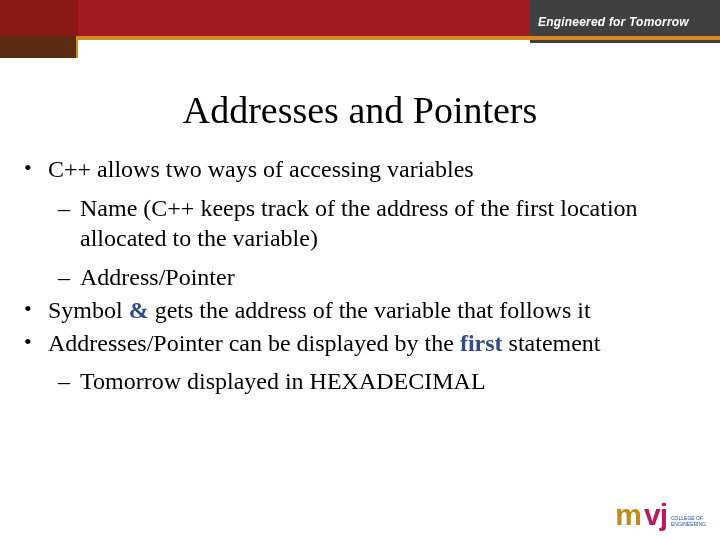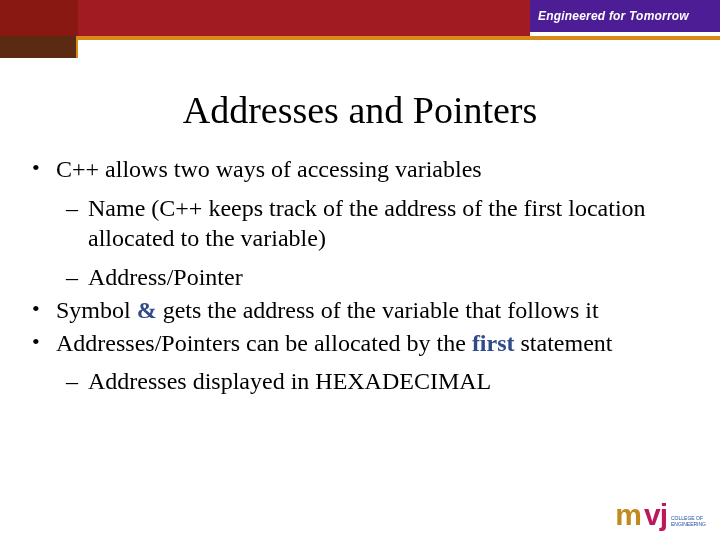--- a/index.html
+++ b/index.html
@@ -24,22 +24,22 @@
     height: 36px;
     background: #8a1812;
   }
   .header-mid {
     flex: 1;
     height: 36px;
     background: #a11c22;
   }
   .header-right {
     width: 190px;
-    height: 32px;
-    background: #4c1d95;
+    height: 43px;
+    background: #404040;
     display: flex;
     align-items: center;
     justify-content: flex-start;
     padding-left: 8px;
   }
   .header-tag {
     color: #ffffff;
     font-family: Arial, Helvetica, sans-serif;
     font-size: 12px;
     font-weight: 600;
@@ -63,21 +63,21 @@
     background: #5b2a12;
     border-right: 2px solid #d8891a;
   }
 
   .content {
     position: absolute;
     top: 78px;
     left: 0;
     right: 0;
     bottom: 0;
-    padding: 0 18px;
+    padding: 0 10px;
   }
   .title {
     text-align: center;
     font-size: 38px;
     color: #000000;
     margin: 10px 0 22px 0;
     font-weight: 400;
   }
   .body-list {
     font-size: 24px;
@@ -165,23 +165,23 @@
   <h1 class="title">Addresses and Pointers</h1>
 
   <div class="body-list">
     <div class="b1">C++ allows two ways of accessing variables</div>
     <div class="b2">Name (C++ keeps track of the address of the first location allocated to the variable)</div>
     <div class="b2">Address/Pointer</div>
     <div class="b1">
       <span>Symbol </span><span class="amp">&amp;</span><span> gets the address of the variable that follows it</span>
     </div>
     <div class="b1">
-      <span>Addresses/Pointers can be allocated by the </span><span class="cout">first</span><span> statement</span>
+      <span>Addresses/Pointer can be displayed by the </span><span class="cout">first</span><span> statement</span>
     </div>
-    <div class="b2">Addresses displayed in HEXADECIMAL</div>
+    <div class="b2">Tomorrow displayed in HEXADECIMAL</div>
   </div>
 </div>
 
 <div class="logo">
   <span class="logo-m">m</span>
   <span class="logo-vj-text">vj</span>
   <div class="logo-sub">
     <div>COLLEGE OF</div>
     <div>ENGINEERING</div>
   </div>

